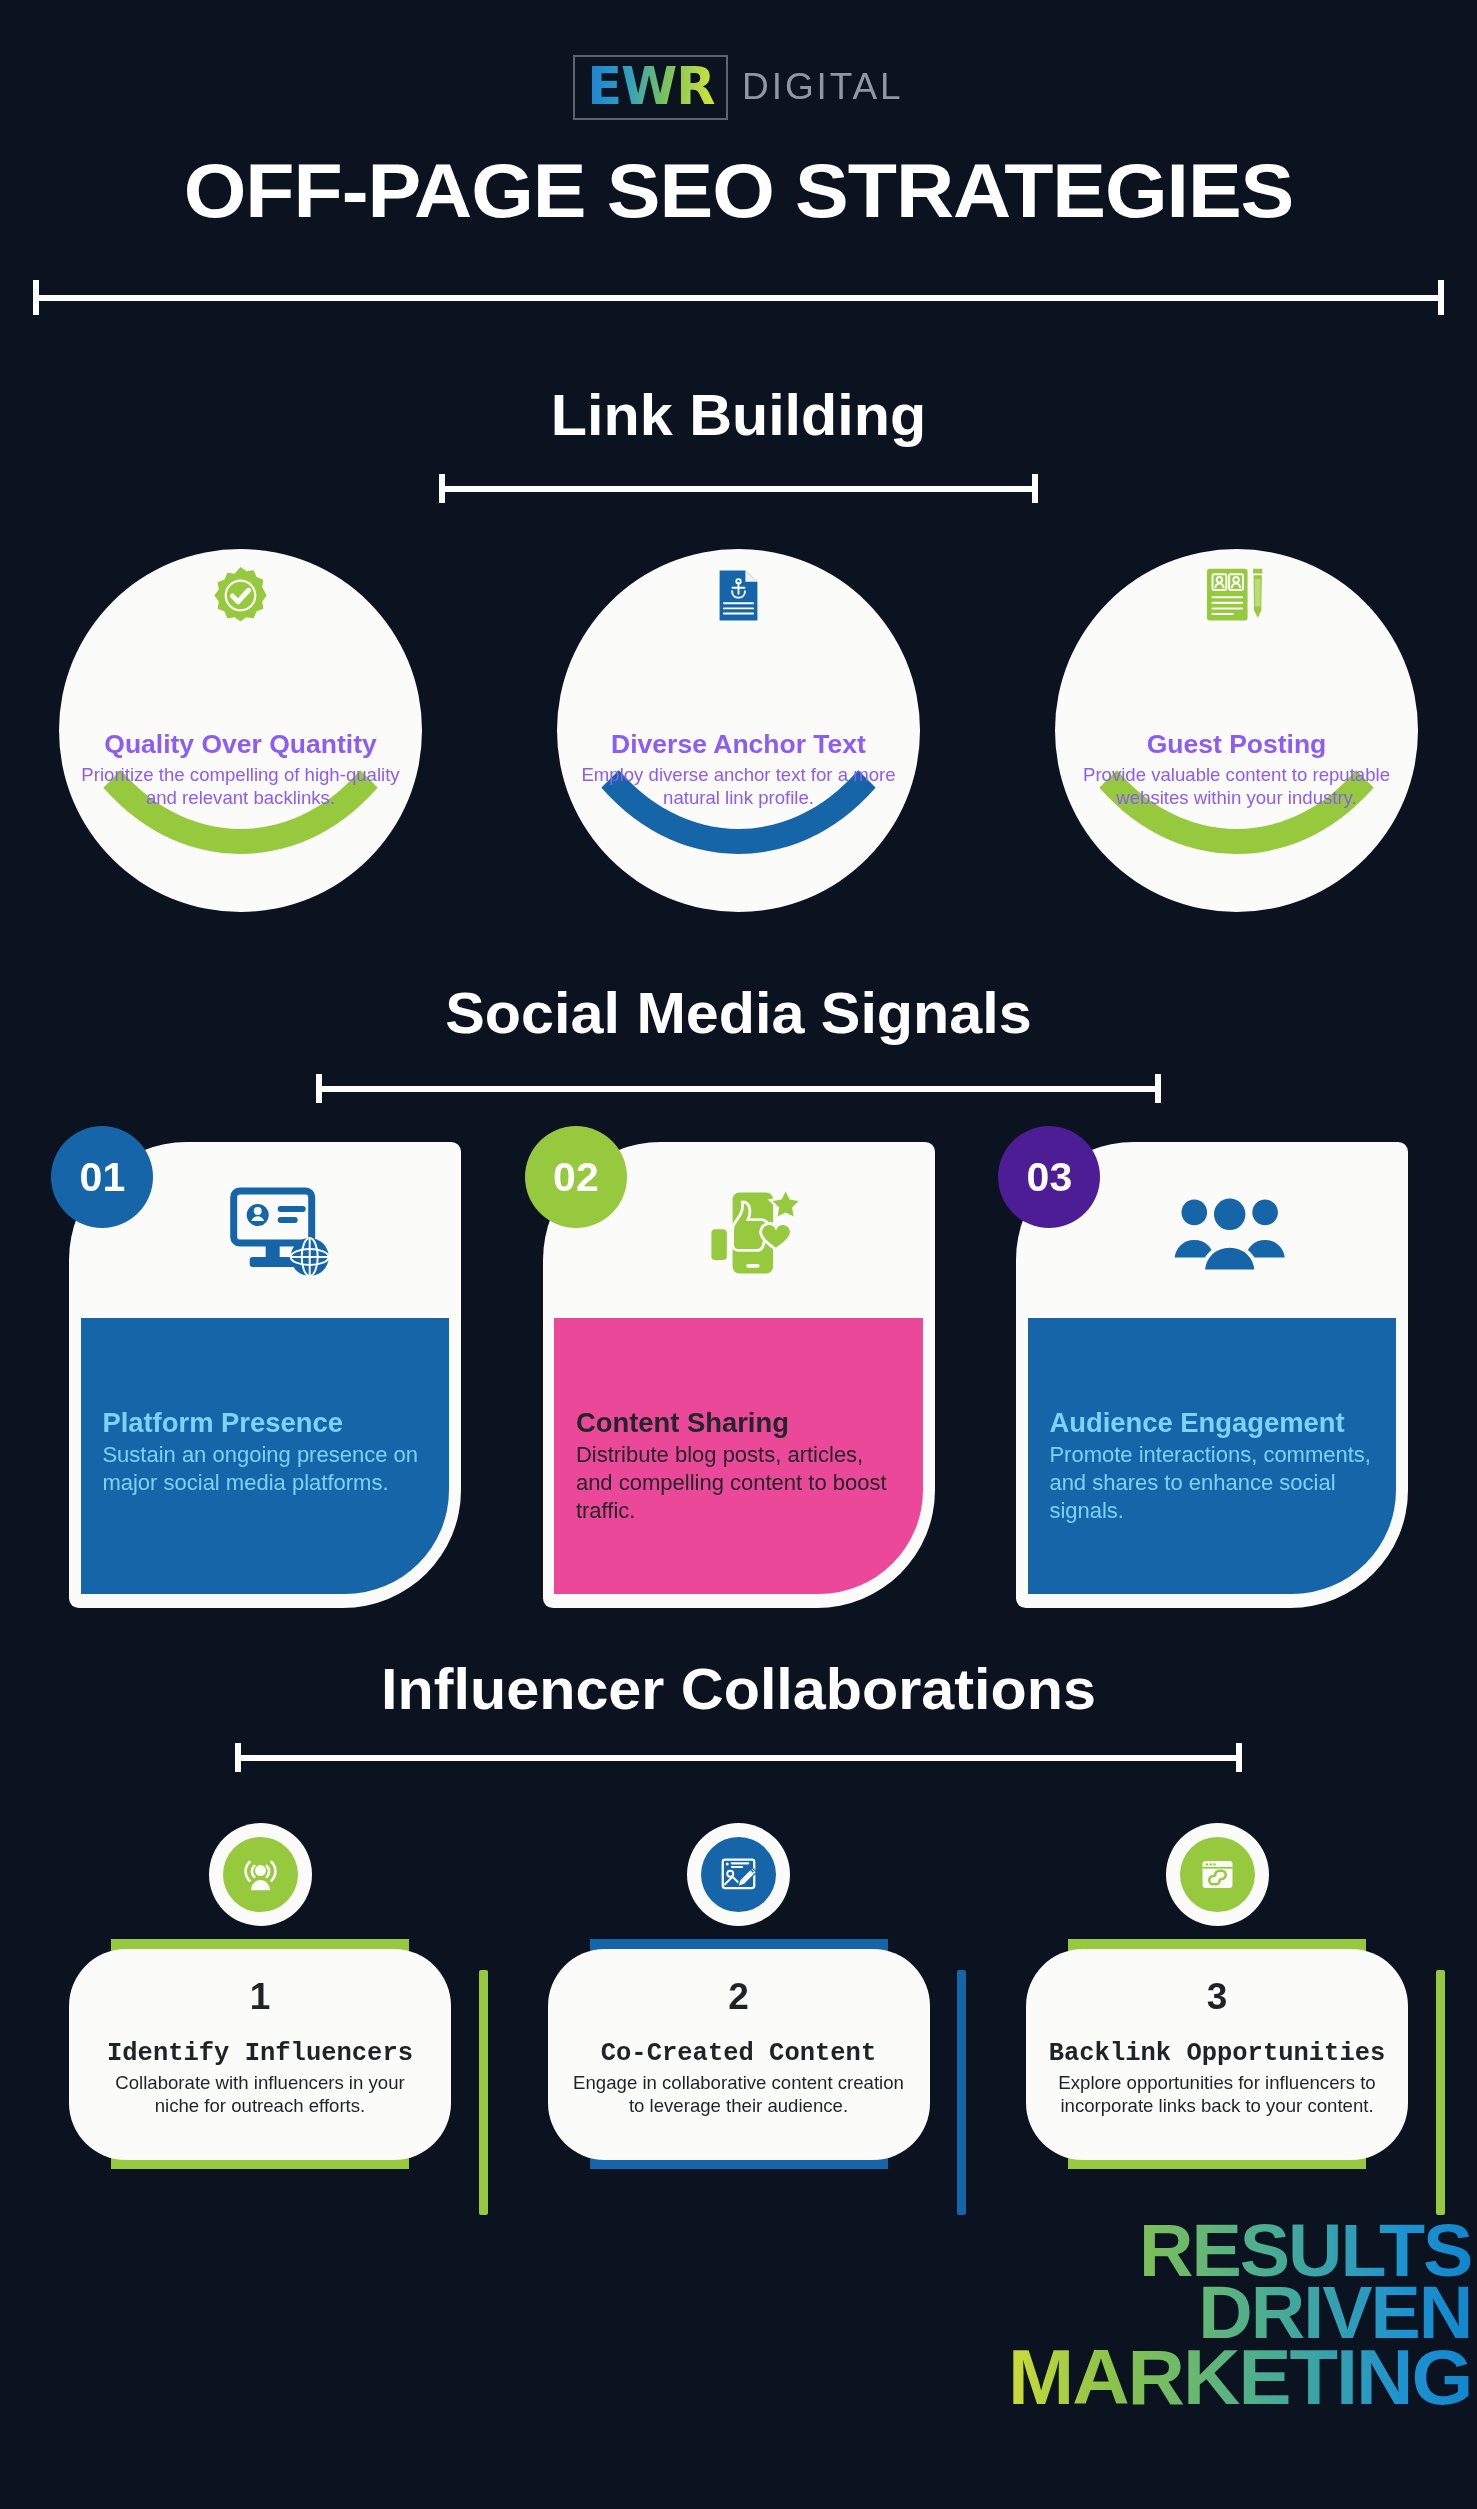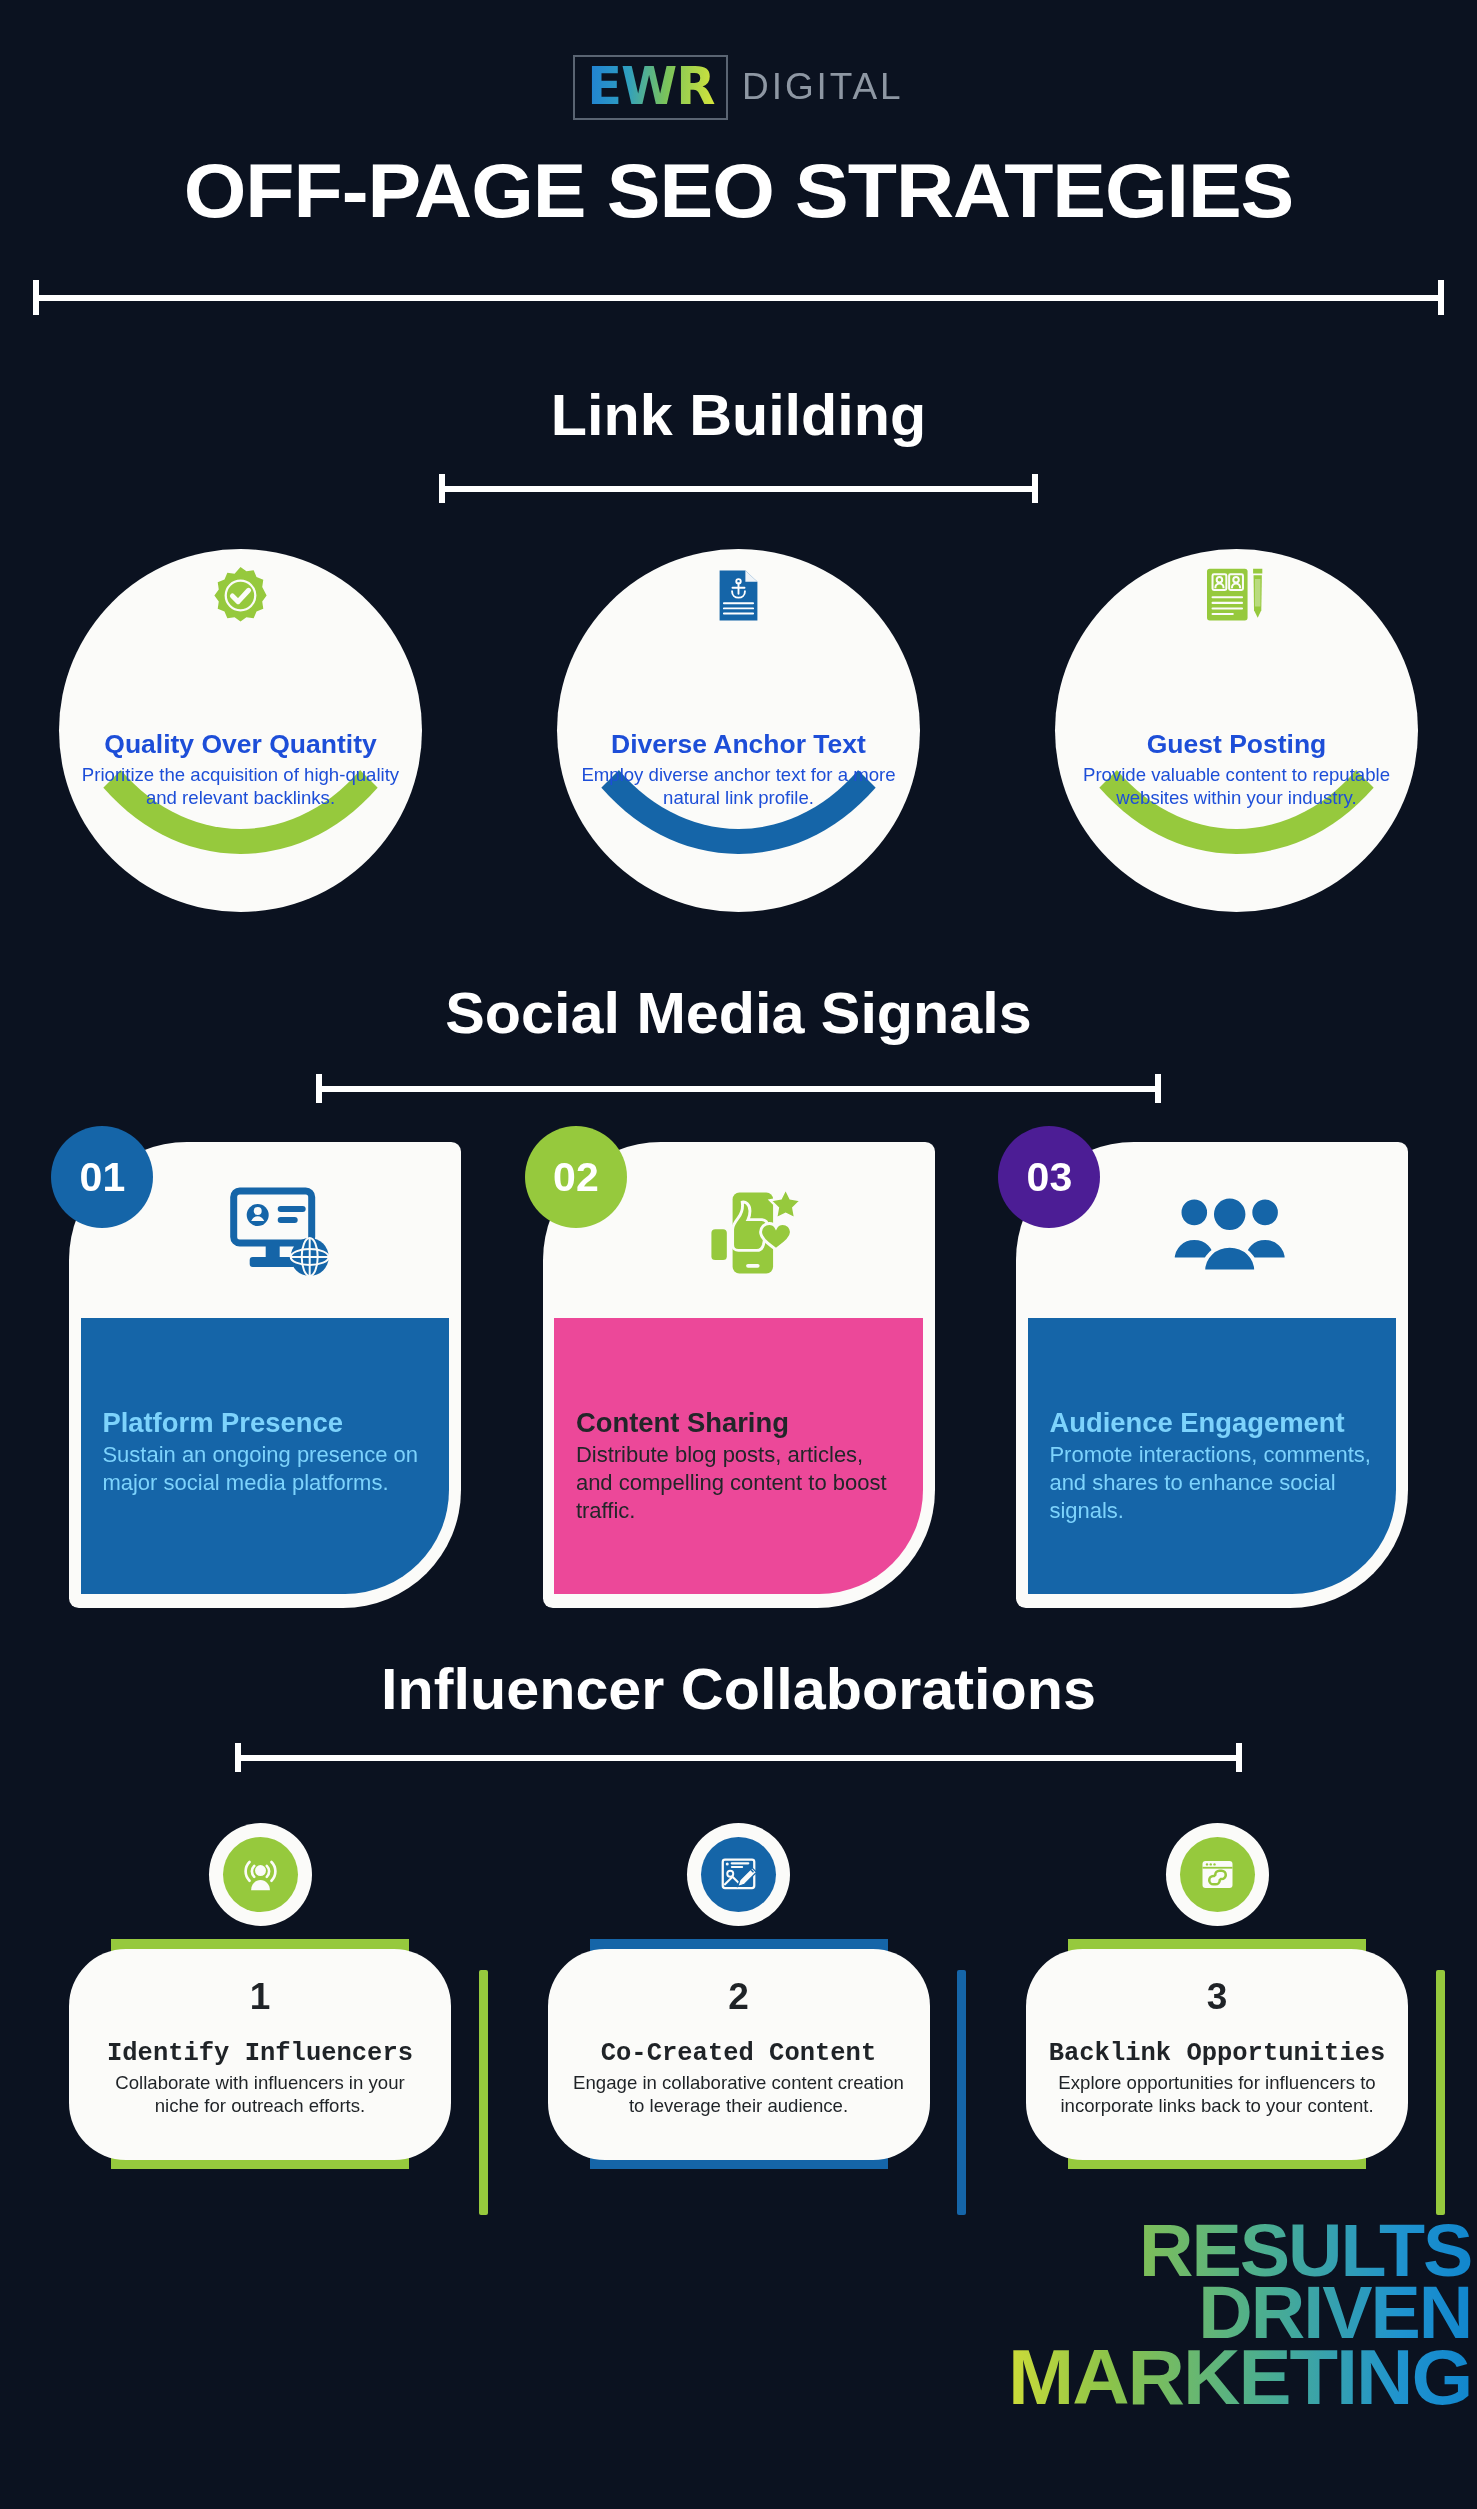--- a/index.html
+++ b/index.html
@@ -130,21 +130,21 @@
     margin-top: 13.7px;
     width: 65px; height: 65px;
     display: flex; align-items: center; justify-content: center;
   }
   .circle-text {
     position: relative;
     z-index: 3;
     margin-top: 102px;
     width: 90%;
     text-align: center;
-    color: #1d4ed8;
+    color: #8b5cf6;
   }
   .circle-text .t {
     font-size: 26.5px; font-weight: bold; line-height: 1.1;
     margin-bottom: 3.9px;
   }
   .circle-text .d {
     font-size: 18.6px; line-height: 1.25; font-weight: 500;
   }
 
   
@@ -315,21 +315,21 @@
       <div class="circle-arc green"></div>
       <div class="circle-icon">
         <svg viewBox="0 0 64 64" width="61" height="61">
           <path fill="#96c93d" d="M32 2l6.2 4.6 7.6-1.1 3 7.1 7.1 3-1.1 7.6L59.4 32l-4.6 6.2 1.1 7.6-7.1 3-3 7.1-7.6-1.1L32 59.4l-6.2-4.6-7.6 1.1-3-7.1-7.1-3 1.1-7.6L4.6 32l4.6-6.2-1.1-7.6 7.1-3 3-7.1 7.6 1.1z"></path>
           <circle cx="32" cy="32" r="15.5" fill="none" stroke="#fbfbf9" stroke-width="2.4"></circle>
           <path d="M23.5 32.5l6 6 11-12" fill="none" stroke="#fbfbf9" stroke-width="5.2" stroke-linecap="round" stroke-linejoin="round"></path>
         </svg>
       </div>
       <div class="circle-text">
         <div class="t">Quality Over Quantity</div>
-        <div class="d">Prioritize the acquisition of high-quality and relevant backlinks.</div>
+        <div class="d">Prioritize the compelling of high-quality and relevant backlinks.</div>
       </div>
     </div>
 
     <div class="circle-card">
       <div class="circle-arc blue"></div>
       <div class="circle-icon">
         <svg viewBox="0 0 64 64" width="55" height="61">
           <path fill="#1565a8" d="M10 3h30l14 13v45H10z"></path>
           <path fill="#eef3f8" d="M40 3l14 13H40z"></path>
           <g stroke="#ffffff" stroke-width="2.2" fill="none" stroke-linecap="round">

